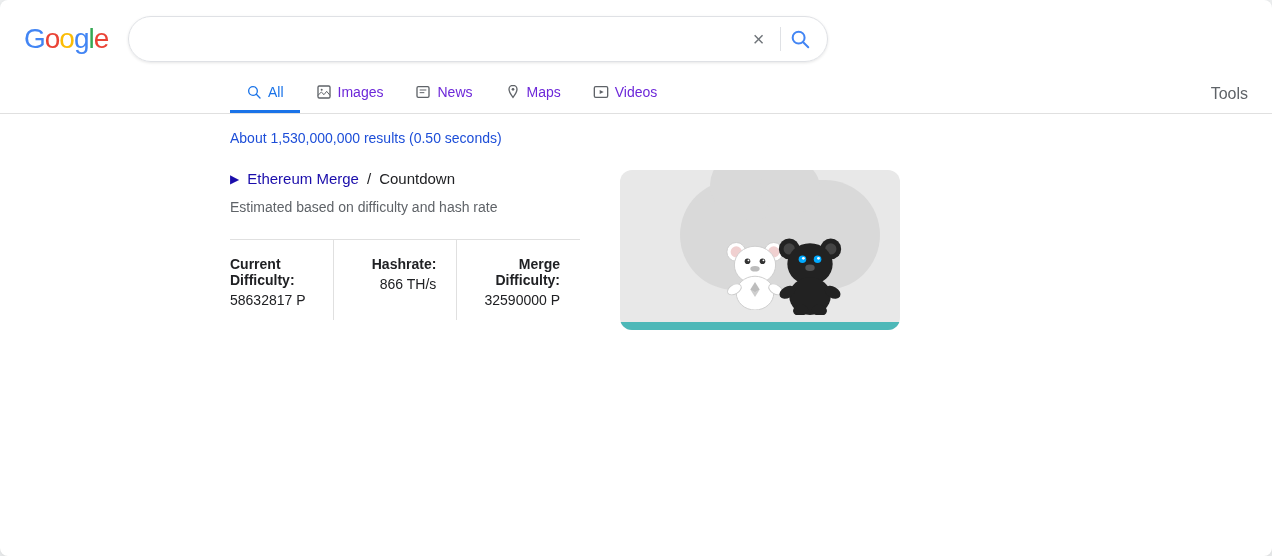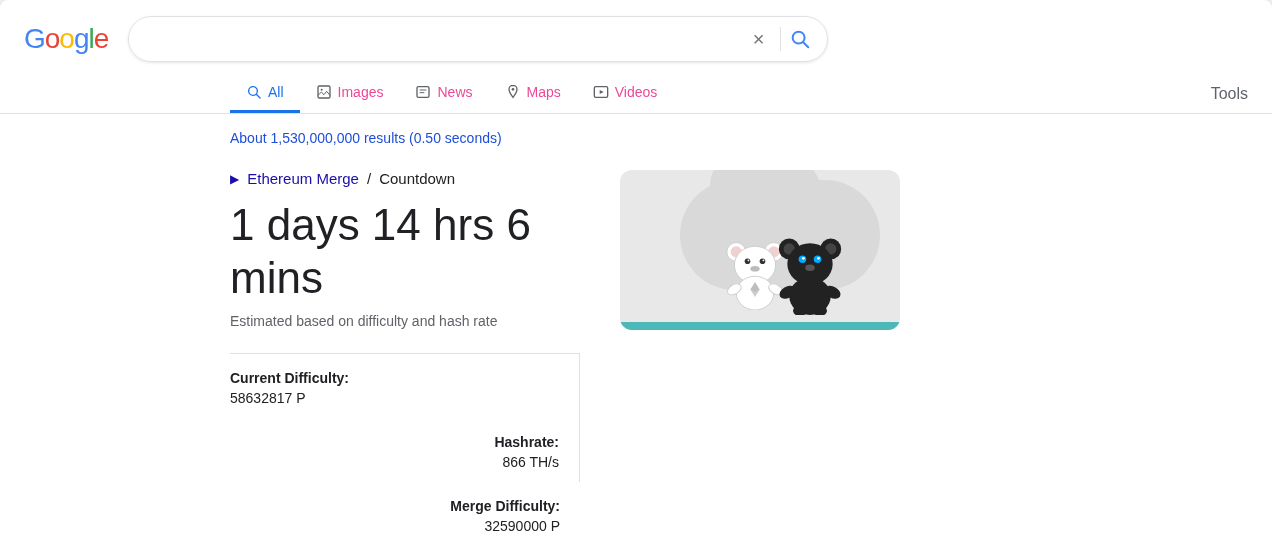--- a/index.html
+++ b/index.html
@@ -95,21 +95,21 @@
       gap: 0;
       border-bottom: 1px solid #e0e0e0;
       margin-top: 4px;
     }
     .nav-tab {
       display: flex;
       align-items: center;
       gap: 6px;
       padding: 10px 16px;
       font-size: 14px;
-      color: #ec4899;
+      color: #6d28d9;
       cursor: pointer;
       border-bottom: 3px solid transparent;
       text-decoration: none;
       white-space: nowrap;
     }
     .nav-tab.active {
       color: #1a73e8;
       border-bottom: 3px solid #1a73e8;
     }
     .nav-tab-icon {
@@ -246,21 +246,20 @@
     
     
 
     
     .stats-row {
       display: flex;
       align-items: stretch;
       margin-top: 24px;
       border-top: 1px solid #e0e0e0;
       padding-top: 0;
-      flex-direction: column;
     }
     .stat-item {
       flex: 1;
       padding: 16px 20px 12px 0;
       border-right: 1px solid #e0e0e0;
     }
     .stat-item:last-child {
       border-right: none;
       padding-left: 20px;
     }
@@ -372,21 +371,20 @@
     <div class="featured-snippet">
       <div class="snippet-content">
 
         <div class="snippet-breadcrumb">
           <span class="snippet-arrow">▶</span>
           <a class="snippet-link">Ethereum Merge</a>
           <span class="snippet-slash"> / </span>
           <span class="snippet-sub">Countdown</span>
         </div>
 
-        <div class="countdown-time">1 days 14 hrs 6 mins</div>
 
         <div class="snippet-desc">Estimated based on difficulty and hash rate</div>
 
         <div class="stats-row">
           <div class="stat-item">
             <div class="stat-label">Current Difficulty:</div>
             <div class="stat-value">58632817 P</div>
           </div>
           <div class="stat-item">
             <div class="stat-label">Hashrate:</div>

